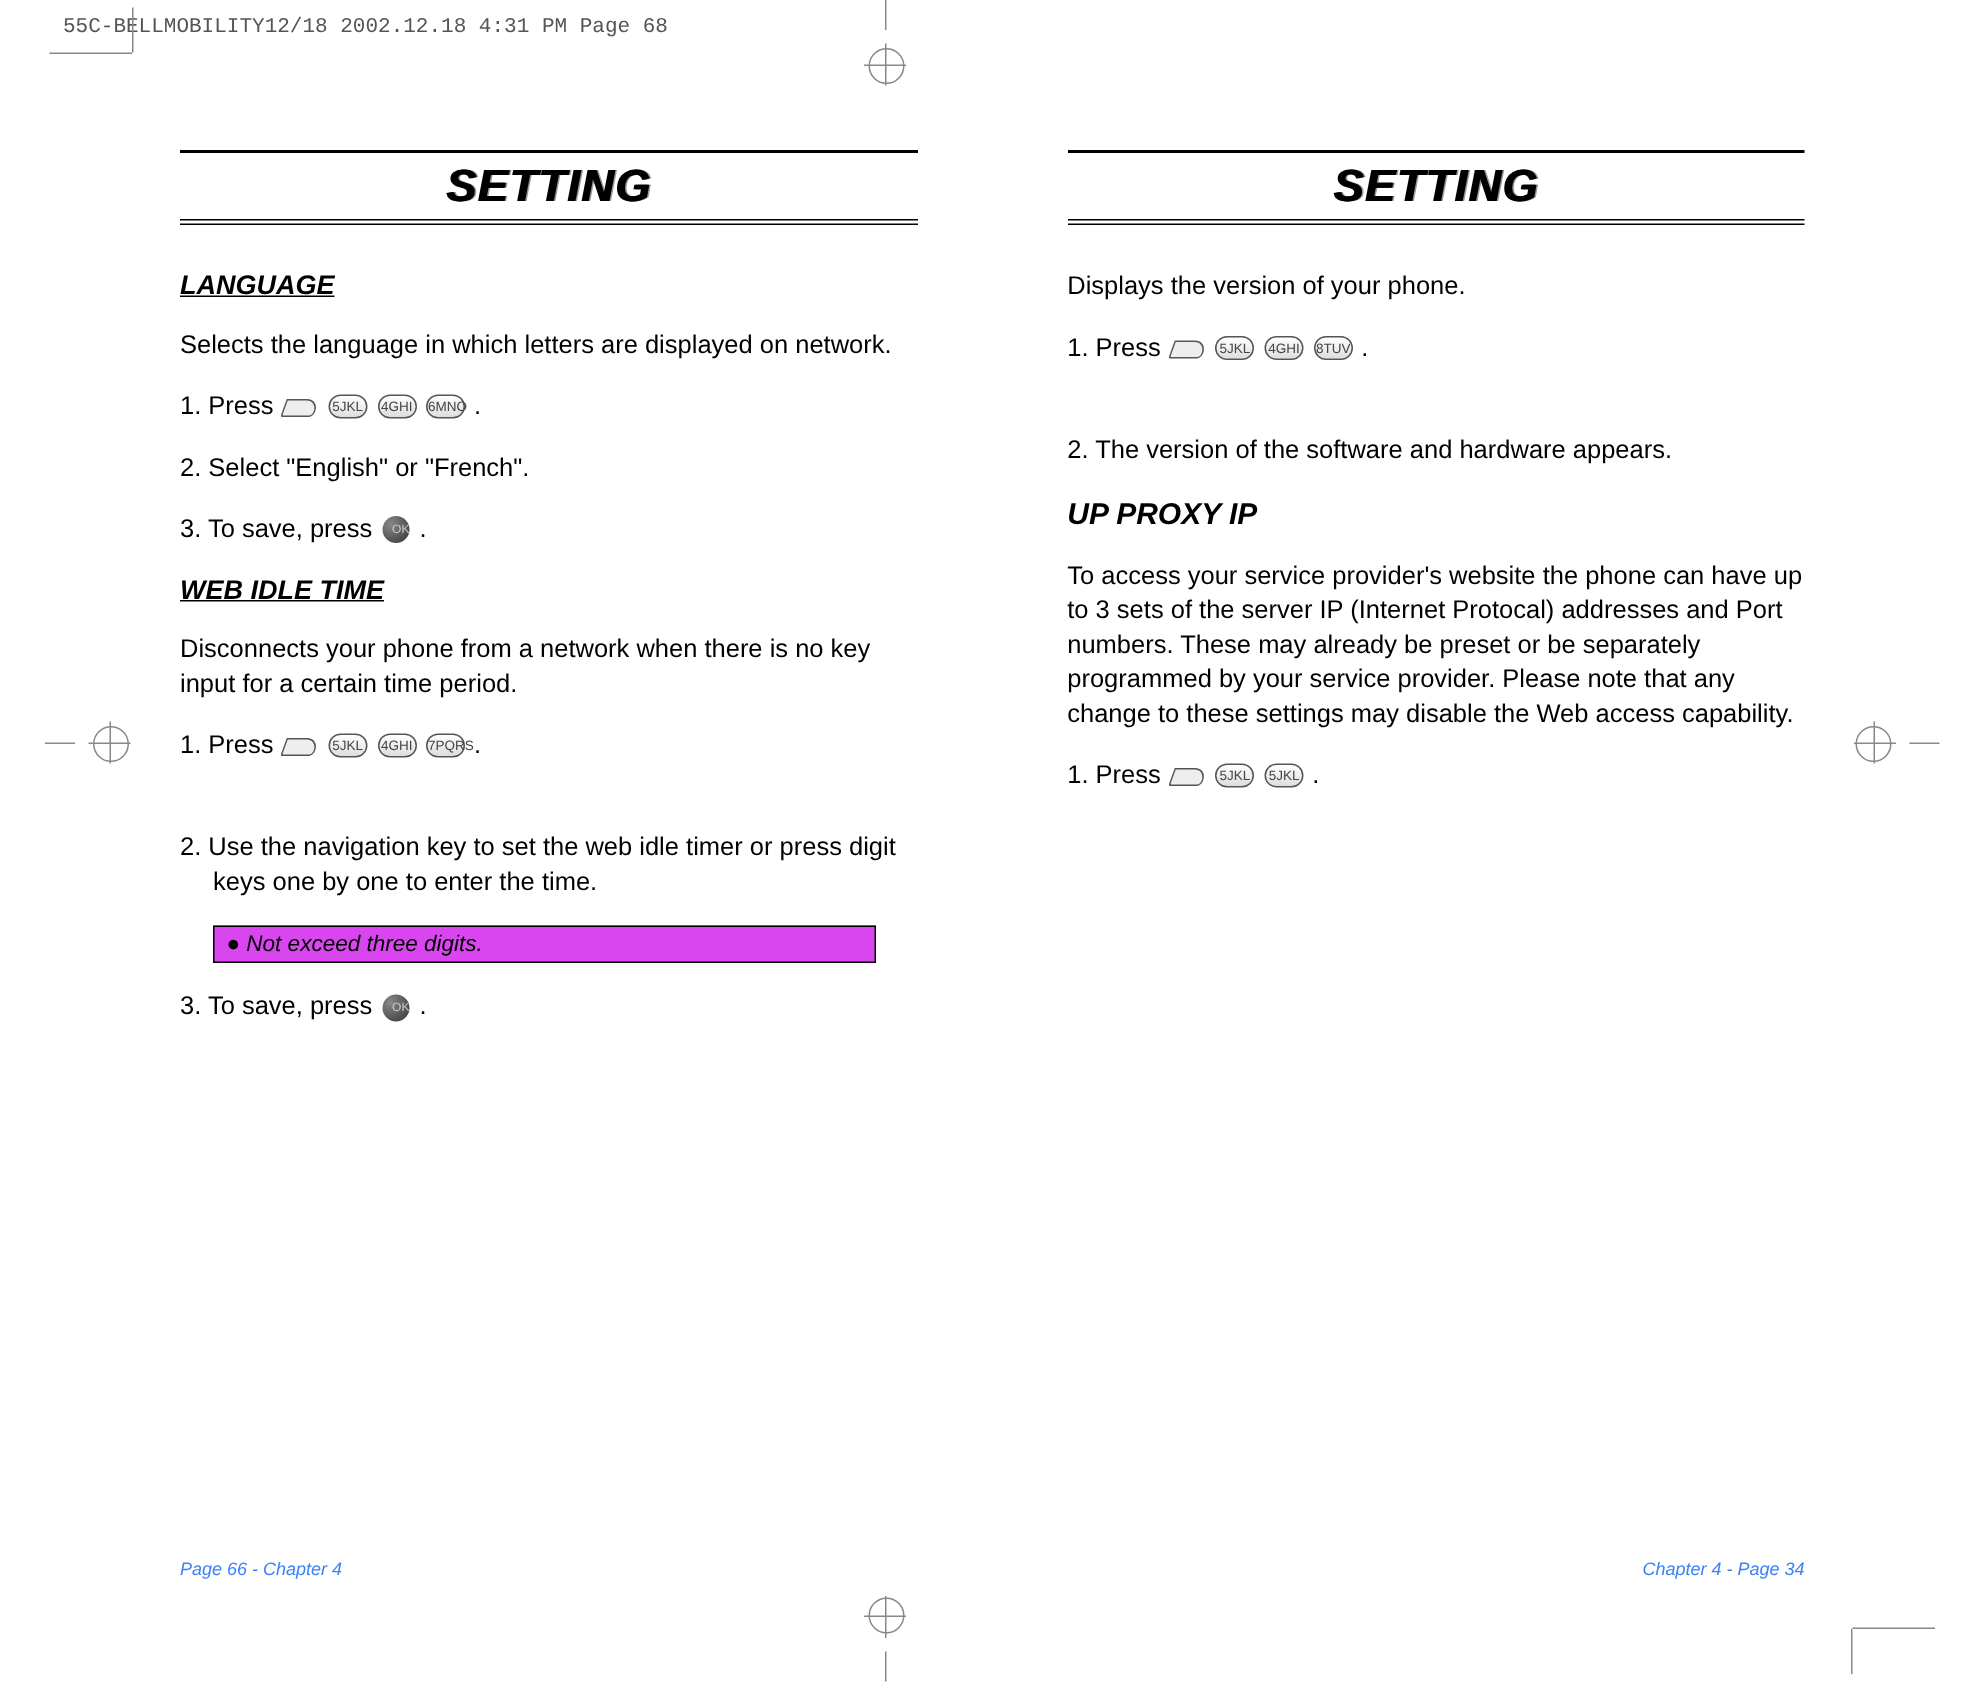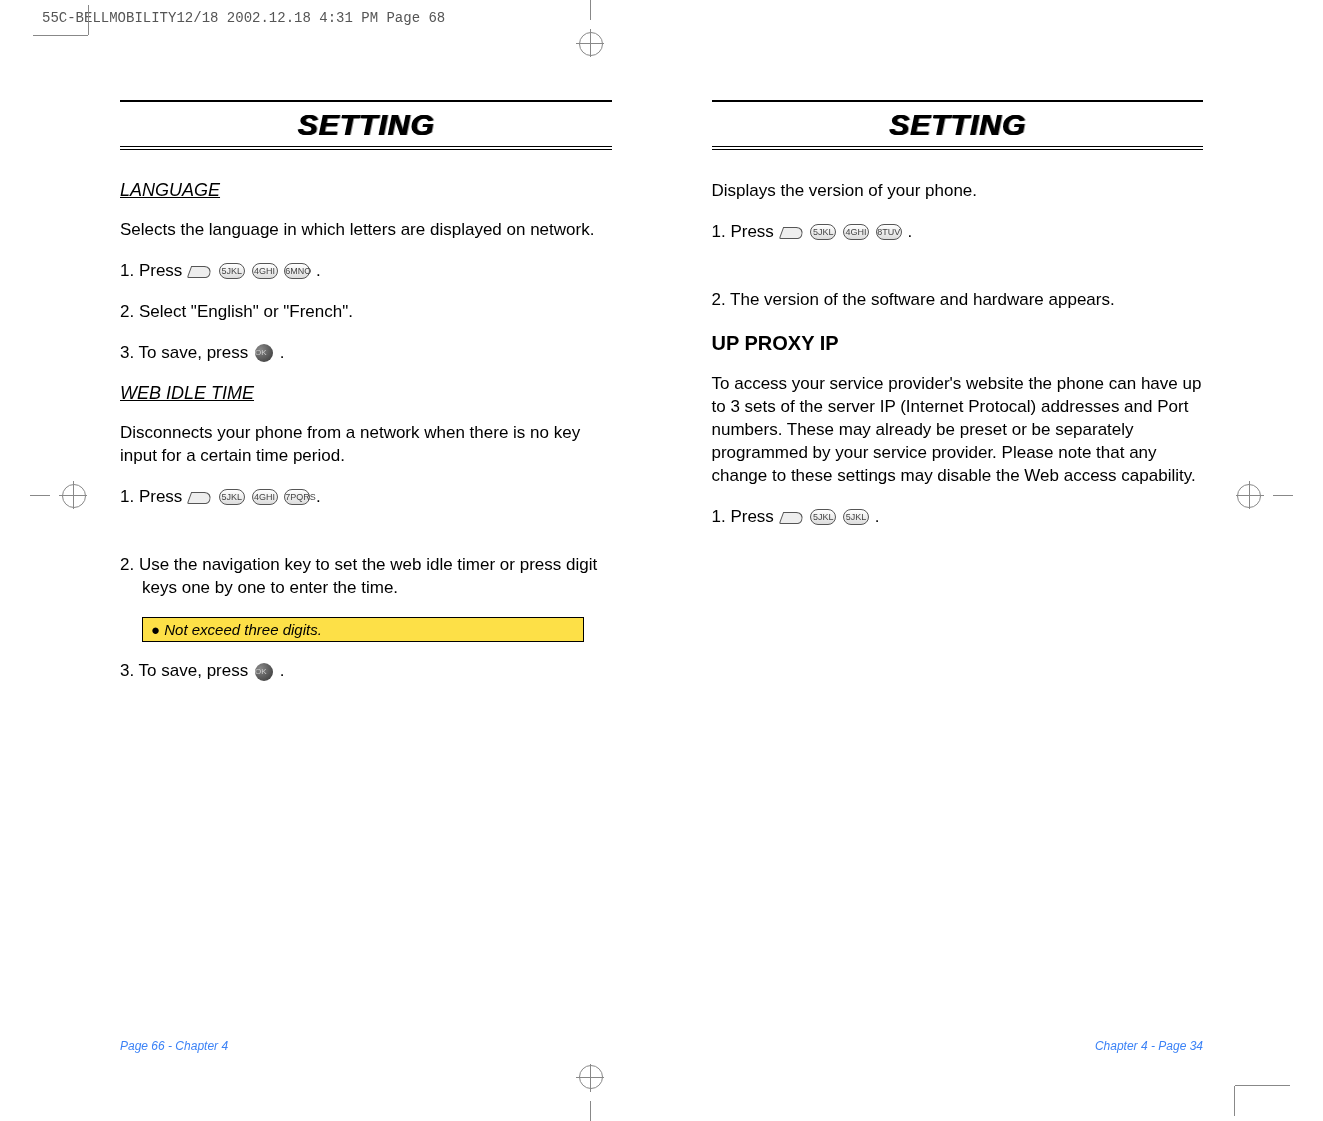--- a/index.html
+++ b/index.html
@@ -154,46 +154,47 @@
     }
     .title {
       font-family: "Arial Black", Arial, sans-serif;
       font-weight: 900;
       font-size: 30px;
       letter-spacing: 1px;
       font-style: italic;
       text-shadow: 1px 0 #000, 2px 0 #999;
     }
     .subhead {
-      font-weight: normal;
+      font-weight: bold;
       font-style: italic;
       text-decoration: underline;
       font-size: 18px;
       margin-bottom: 18px;
       margin-top: 6px;
     }
     .sec-head {
       font-weight: bold;
+      font-style: italic;
       font-size: 20px;
       margin: 20px 0 18px;
     }
     .body {
       font-size: 17px;
       line-height: 1.35;
       margin-bottom: 18px;
     }
     .step {
       font-size: 17px;
       margin-bottom: 18px;
       line-height: 1.35;
     }
     .step-indent { padding-left: 22px; text-indent: -22px; margin-top: 45px; }
     .note-box {
       border: 1px solid #000;
-      background: #fde047;
+      background: #d946ef;
       padding: 3px 8px;
       font-style: italic;
       font-size: 15px;
       margin: 4px 0 18px 22px;
       width: 90%;
     }
     .note-box::before {
       content: "● ";
       font-style: normal;
     }
@@ -220,21 +221,21 @@
       margin: 0 1px;
     }
     .ok-icon {
       display: inline-block;
       width: 18px; height: 18px;
       border-radius: 50%;
       background: radial-gradient(circle at 30% 30%, #888, #333);
       vertical-align: middle;
       font-size: 8px;
       color: #ccc;
-      text-align: left;
+      text-align: right;
       line-height: 18px;
       margin: 0 2px;
     }
     .menu-icon {
       display: inline-block;
       vertical-align: middle;
       width: 22px; height: 14px;
       position: relative;
       margin: 0 2px;
     }

